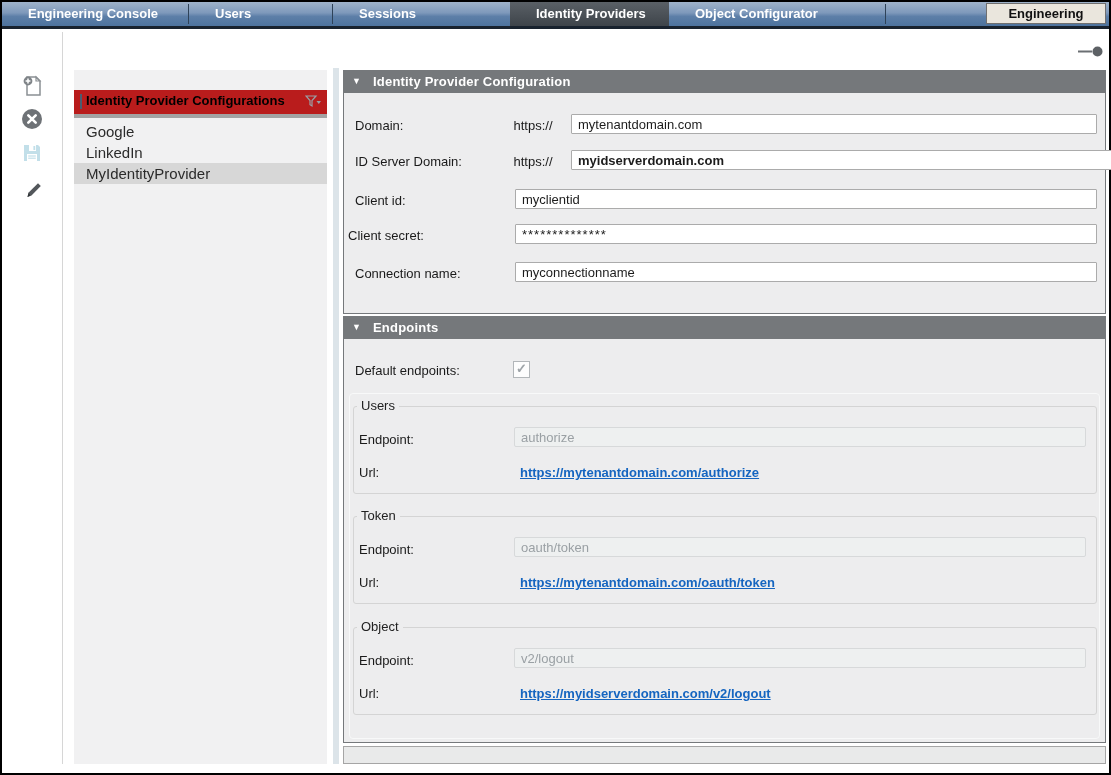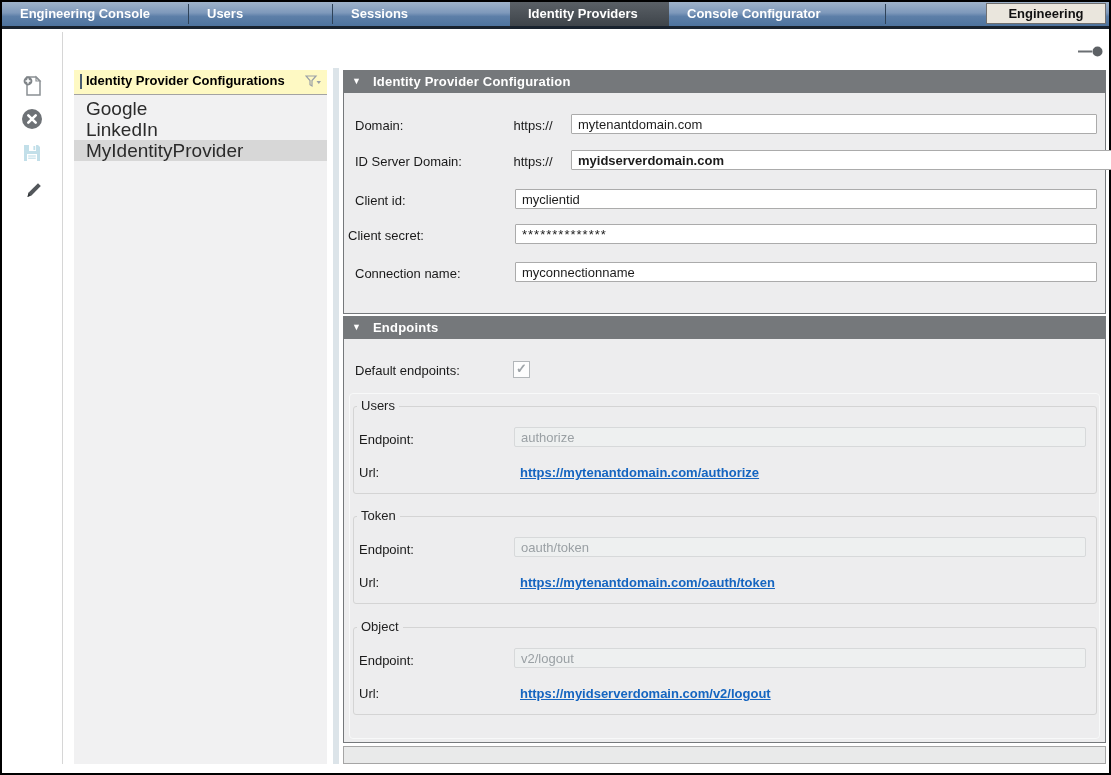--- a/index.html
+++ b/index.html
@@ -8,38 +8,38 @@
     font-family:"Liberation Sans",sans-serif;
     background:#ffffff;overflow:hidden;
   }
   .window{position:absolute;inset:0;border:2px solid #000;background:#fff;}
 
   
   .tabbar{position:absolute;left:0;right:0;top:0;height:24px;
     background:linear-gradient(180deg,#9fb3ca 0%,#7e99bb 45%,#5d7fa8 60%,#4d739e 100%);}
   .tabbar-edge{position:absolute;left:0;right:0;top:24px;height:3px;background:#18222e;}
   .tab{position:absolute;top:0;height:24px;line-height:24px;color:#fff;
-    font-size:13px;font-weight:bold;padding-left:18px;box-sizing:border-box;cursor:default;}
+    font-size:13px;font-weight:bold;padding-left:26px;box-sizing:border-box;cursor:default;}
   .tab.active{background:linear-gradient(180deg,#5a6066,#3e444a);}
   .tab-sep{position:absolute;top:2px;height:20px;width:1px;background:#2e4258;}
   .eng-btn{position:absolute;top:1px;left:984px;width:120px;height:21px;
     background:#eae6dd;border:1px solid #6f6f6f;color:#111;font-size:13px;
     font-weight:bold;text-align:center;line-height:19px;box-sizing:border-box;}
 
   
   .tool-divider{position:absolute;left:60px;top:30px;width:1px;height:732px;background:#d6d6d6;}
   .tool-btn{position:absolute;left:18px;width:24px;height:24px;cursor:pointer;}
 
   
   .list-panel{position:absolute;left:72px;top:68px;width:253px;height:694px;background:#f1f1f2;}
-  .list-header{position:relative;height:24px;background:#fef9c3;border-bottom:1px solid #a3a3a3;}
+  .list-header{position:relative;height:24px;background:#b91c1c;border-bottom:4px solid #a3a3a3;margin-top:20px;}
   .list-accent{position:absolute;left:6px;top:4px;width:2px;height:15px;background:#4a5d70;}
   .list-title{position:absolute;left:12px;top:3px;font-size:13px;font-weight:bold;color:#000;}
   .filter-icon{position:absolute;right:6px;top:5px;}
-  .list-item{height:21px;line-height:21px;padding-left:12px;font-size:19px;color:#2b2b2b;cursor:pointer;}
+  .list-item{height:21px;line-height:21px;padding-left:12px;font-size:15px;color:#2b2b2b;cursor:pointer;}
   .list-item.selected{background:#d7d7d7;}
   .list-items{margin-top:3px;}
 
   
   .splitter{position:absolute;left:331px;top:66px;width:6px;height:696px;background:#dce4e9;cursor:col-resize;}
 
   
   .collapse-handle{position:absolute;left:1076px;top:41px;cursor:pointer;}
 
   
@@ -82,21 +82,21 @@
 
 <div class="window">
 
   <div class="tabbar">
     <div class="tab" style="left:0;width:186px;">Engineering Console</div>
     <div class="tab-sep" style="left:186px;"></div>
     <div class="tab" style="left:187px;width:143px;">Users</div>
     <div class="tab-sep" style="left:330px;"></div>
     <div class="tab" style="left:331px;width:177px;">Sessions</div>
     <div class="tab active" style="left:508px;width:159px;">Identity Providers</div>
-    <div class="tab" style="left:667px;width:216px;">Console Configurator</div>
+    <div class="tab" style="left:667px;width:216px;">Object Configurator</div>
     <div class="tab-sep" style="left:883px;"></div>
     <div class="eng-btn">Engineering</div>
   </div>
   <div class="tabbar-edge"></div>
 
   <div class="tool-divider"></div>
 
   <div class="tool-btn" style="top:72px;">
     <svg width="24" height="24" viewBox="0 0 24 24">
       <path d="M7 3 h9 l4 4 v14 h-13 z" fill="none" stroke="#8b9094" stroke-width="1.5"></path>

